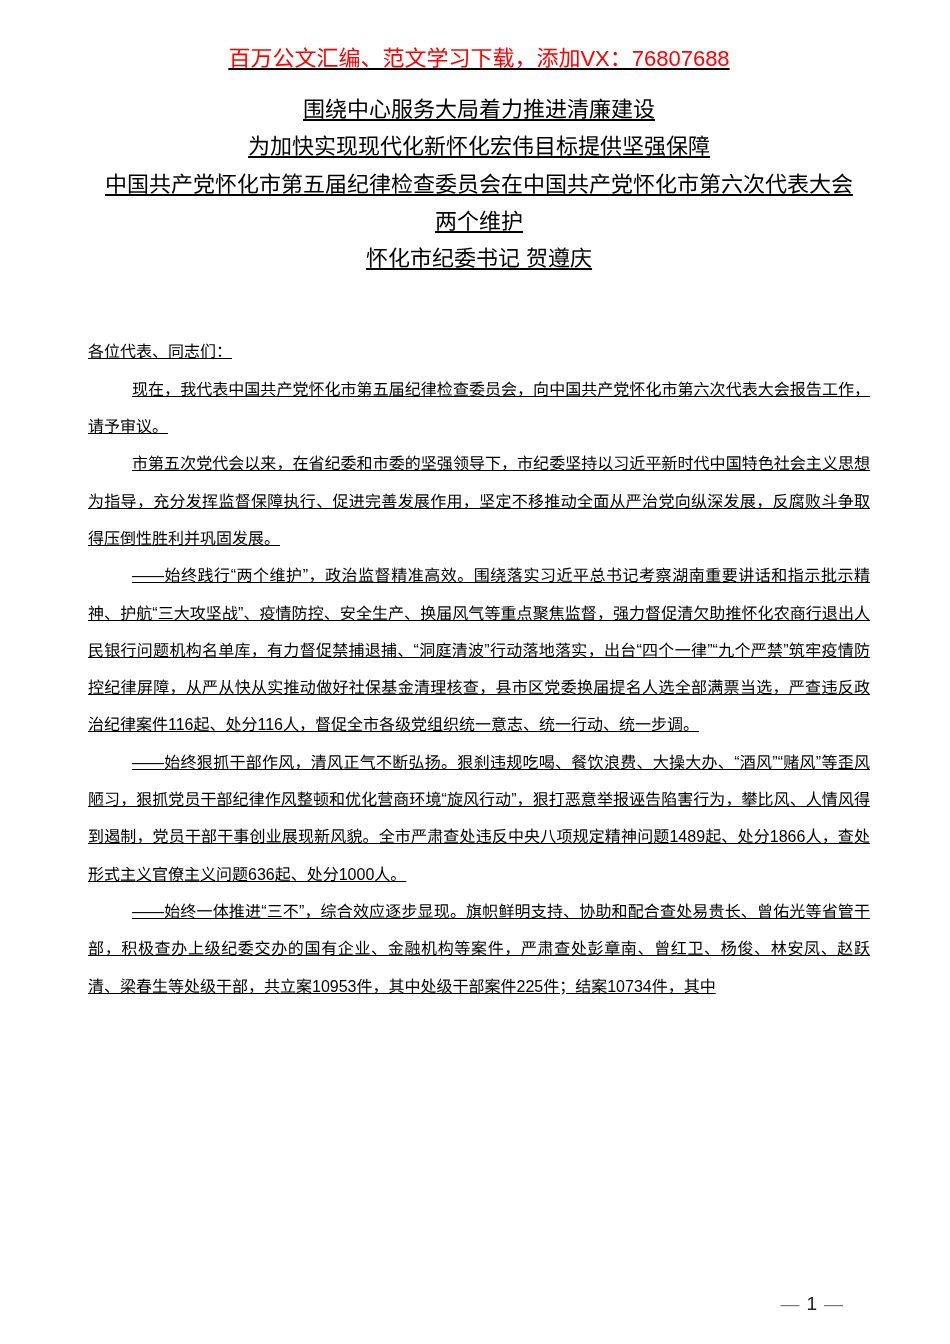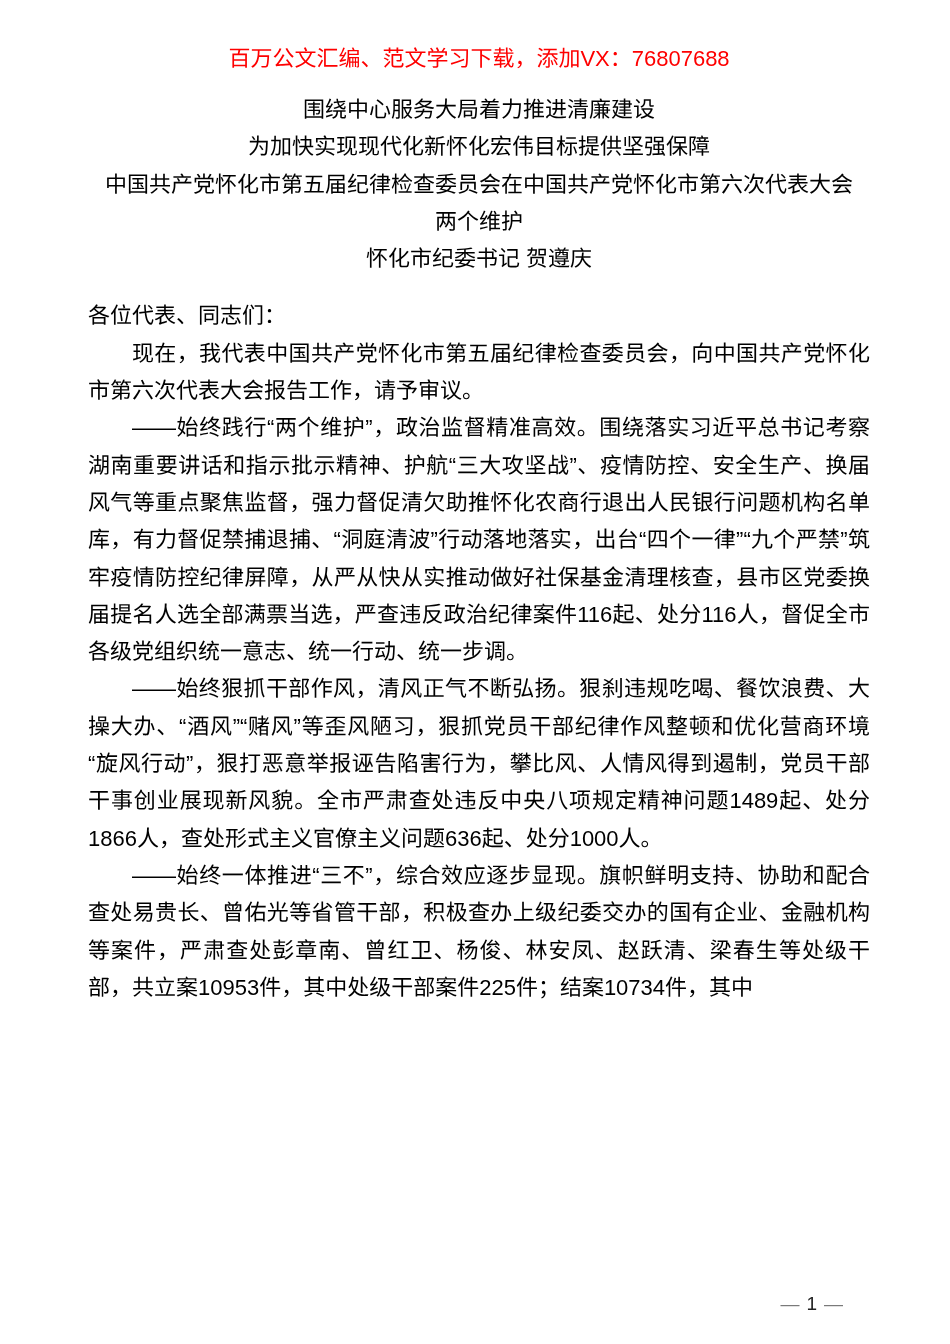--- a/index.html
+++ b/index.html
@@ -13,39 +13,40 @@
     height: 1344px;
     margin: 0 auto;
     background: #ffffff;
     font-family: "Liberation Sans", "DejaVu Sans", sans-serif;
     color: #000000;
     overflow: hidden;
     box-sizing: border-box;
   }
   .content {
     padding: 40px 80px 0 88px;
+    text-decoration: underline;
   }
   .header-notice {
     text-align: center;
     color: #fe0000;
     font-size: 22px;
     line-height: 37px;
     margin-bottom: 14px;
     white-space: nowrap;
   }
   .title-block {
     text-align: center;
     font-size: 22px;
     line-height: 37.3px;
     color: #000000;
   }
   .title-line { white-space: nowrap; }
   .doc-body {
-    margin-top: 20px;
-    font-size: 22px;
+    margin-top: 56px;
+    font-size: 16px;
     line-height: 37.3px;
     text-align: justify;
     color: #000000;
   }
   .doc-body p {
     margin: 0;
     padding: 0;
     text-indent: 44px;
   }
   .doc-body p.no-indent {
@@ -79,20 +80,21 @@
       <div class="title-line">围绕中心服务大局着力推进清廉建设</div>
       <div class="title-line">为加快实现现代化新怀化宏伟目标提供坚强保障</div>
       <div class="title-line">中国共产党怀化市第五届纪律检查委员会在中国共产党怀化市第六次代表大会</div>
       <div class="title-line">两个维护</div>
       <div class="title-line">怀化市纪委书记 贺遵庆</div>
     </div>
 
     <div class="doc-body">
       <p class="no-indent">各位代表、同志们：</p>
       <p>现在，我代表中国共产党怀化市第五届纪律检查委员会，向中国共产党怀化市第六次代表大会报告工作，请予审议。</p>
+      <p>市第五次党代会以来，在省纪委和市委的坚强领导下，市纪委坚持以习近平新时代中国特色社会主义思想为指导，充分发挥监督保障执行、促进完善发展作用，坚定不移推动全面从严治党向纵深发展，反腐败斗争取得压倒性胜利并巩固发展。</p>
       <p>——始终践行“两个维护”，政治监督精准高效。围绕落实习近平总书记考察湖南重要讲话和指示批示精神、护航“三大攻坚战”、疫情防控、安全生产、换届风气等重点聚焦监督，强力督促清欠助推怀化农商行退出人民银行问题机构名单库，有力督促禁捕退捕、“洞庭清波”行动落地落实，出台“四个一律”“九个严禁”筑牢疫情防控纪律屏障，从严从快从实推动做好社保基金清理核查，县市区党委换届提名人选全部满票当选，严查违反政治纪律案件116起、处分116人，督促全市各级党组织统一意志、统一行动、统一步调。</p>
       <p>——始终狠抓干部作风，清风正气不断弘扬。狠刹违规吃喝、餐饮浪费、大操大办、“酒风”“赌风”等歪风陋习，狠抓党员干部纪律作风整顿和优化营商环境“旋风行动”，狠打恶意举报诬告陷害行为，攀比风、人情风得到遏制，党员干部干事创业展现新风貌。全市严肃查处违反中央八项规定精神问题1489起、处分1866人，查处形式主义官僚主义问题636起、处分1000人。</p>
       <p>——始终一体推进“三不”，综合效应逐步显现。旗帜鲜明支持、协助和配合查处易贵长、曾佑光等省管干部，积极查办上级纪委交办的国有企业、金融机构等案件，严肃查处彭章南、曾红卫、杨俊、林安凤、赵跃清、梁春生等处级干部，共立案10953件，其中处级干部案件225件；结案10734件，其中</p>
     </div>
 
   </div>
 
   <div class="page-number">
     <span class="dash">—</span><span class="num">1</span><span class="dash">—</span>
   </div>

